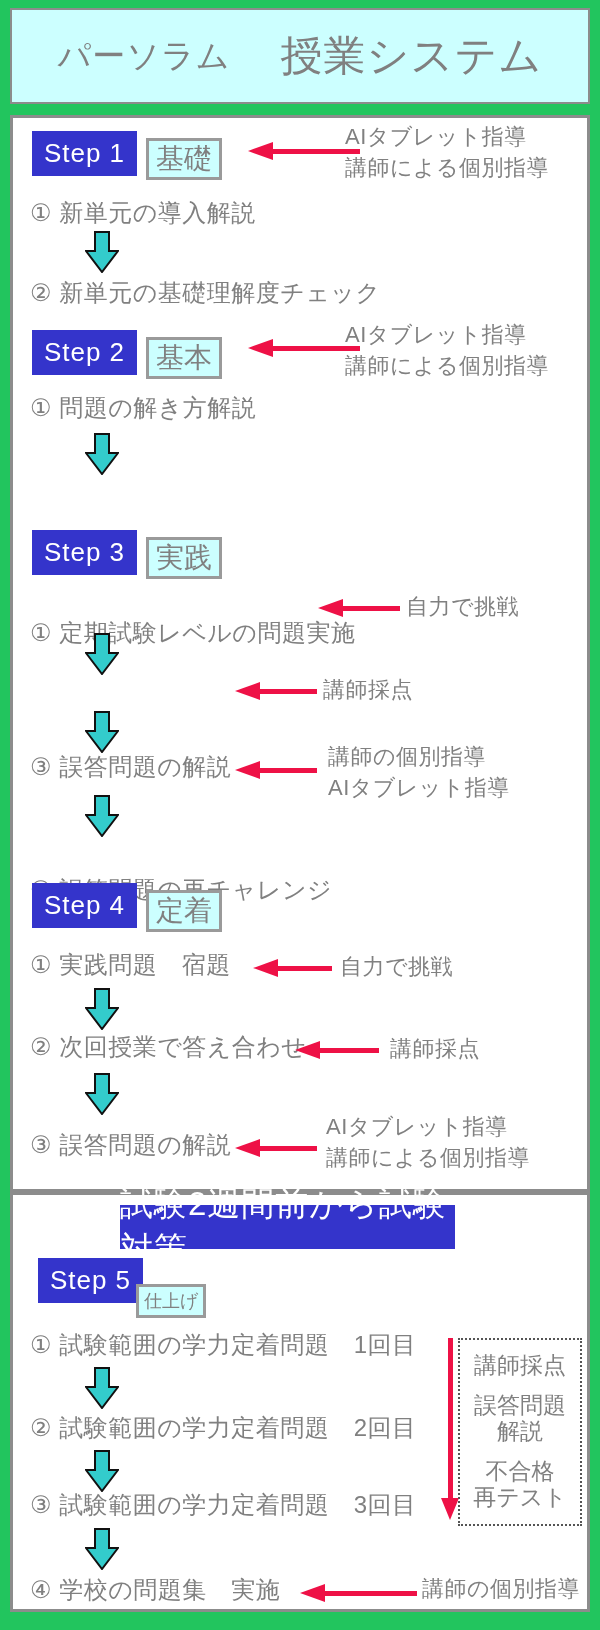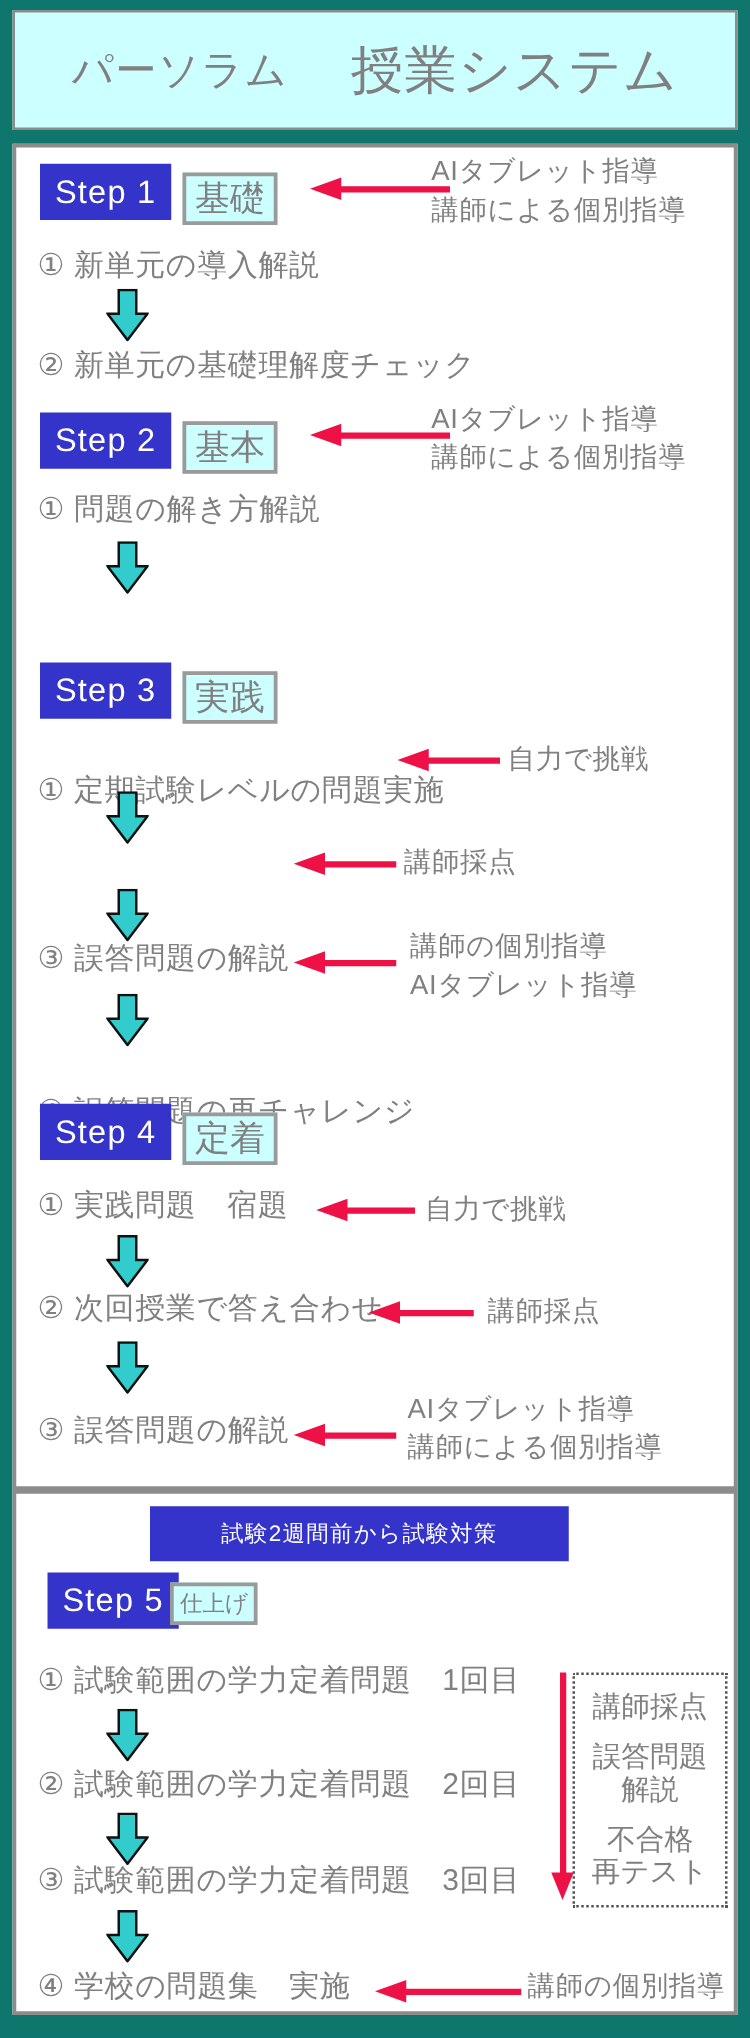--- a/index.html
+++ b/index.html
@@ -1,16 +1,16 @@
 <!DOCTYPE html>
 <html style="--blue: #3434CB; --pale-cyan: #CCFFFF; --red: #EE1146; --teal: #33CCCC; --gray-text: #808080; --border-gray: #8C8C8C;"><head>
 <meta charset="utf-8">
 <style>
   html,body{margin:0;padding:0;background:#fff;}
-  .page{position:relative;width:600px;height:1630px;background:#0f766e;overflow:hidden;
+  .page{position:relative;width:600px;height:1630px;background:#22c55e;overflow:hidden;
         font-family:"Liberation Sans","DejaVu Sans",sans-serif;}
 
   
   .titlebox{position:absolute;left:10px;top:8px;width:580px;height:96px;box-sizing:border-box;
             background:var(--pale-cyan,#ccffff);border:2px solid #8c8c8c;
             display:flex;align-items:center;justify-content:center;gap:50px;}
   .title-brand{color:var(--gray-text,#808080);font-size:33px;letter-spacing:1px;}
   .title-system{color:var(--gray-text,#808080);font-size:42px;letter-spacing:1px;}
 
   
@@ -32,21 +32,21 @@
 
   .darrow{position:absolute;width:34px;height:42px;}
   .darrow .da{fill:var(--teal,#33cccc);stroke:#111;stroke-width:2;stroke-linejoin:miter;}
 
   .harrow{position:absolute;display:flex;align-items:center;height:18px;}
   .harrow .head{width:0;height:0;border-top:9px solid transparent;border-bottom:9px solid transparent;
                 border-right:25px solid var(--red,#ee1146);}
   .harrow .shaft{flex:1;height:5px;background:var(--red,#ee1146);margin-left:-4px;}
 
   .banner{position:absolute;left:107px;top:10px;width:335px;height:44px;background:var(--blue,#3434cb);
-          color:#fff;font-size:18px;display:flex;align-items:center;justify-content:center;letter-spacing:1px;}
+          color:#fff;font-size:33px;display:flex;align-items:center;justify-content:center;letter-spacing:1px;}
 
   .sidebox{position:absolute;left:445px;top:143px;width:124px;height:188px;box-sizing:border-box;
            border:2px dotted #555;display:flex;flex-direction:column;justify-content:space-between;
            align-items:center;padding:12px 2px 14px;color:var(--gray-text,#808080);
            font-size:23px;line-height:26px;text-align:center;}
   .sidebox .grp{white-space:pre-line;}
 
   .varrow{position:absolute;left:428px;top:143px;height:182px;width:18px;
           display:flex;flex-direction:column;align-items:center;}
   .varrow .vshaft{width:5px;flex:1;background:var(--red,#ee1146);}
@@ -174,21 +174,21 @@
       <div>AIタブレット指導</div>
       <div>講師による個別指導</div>
     </div>
   </div>
 
   <div class="secbox sec2">
 
     <div class="banner">試験2週間前から試験対策</div>
 
     <div class="badge" style="left:25px;top:63px;">Step 5</div>
-    <div class="tag tag-small" style="left:123px;top:71px;">仕上げ</div>
+    <div class="tag tag-small" style="left:123px;top:89px;">仕上げ</div>
 
     <div class="item" style="left:17px;top:135px;">① 試験範囲の学力定着問題　1回目</div>
     <div class="darrow" style="left:72px;top:172px;">
       <svg width="34" height="42" viewBox="0 0 34 42">
           <path class="da" d="M10 1 H24 V20 H33 L17 41 L1 20 H10 Z"></path>
         </svg>
     </div>
     <div class="item" style="left:17px;top:218px;">② 試験範囲の学力定着問題　2回目</div>
     <div class="darrow" style="left:72px;top:255px;">
       <svg width="34" height="42" viewBox="0 0 34 42">

